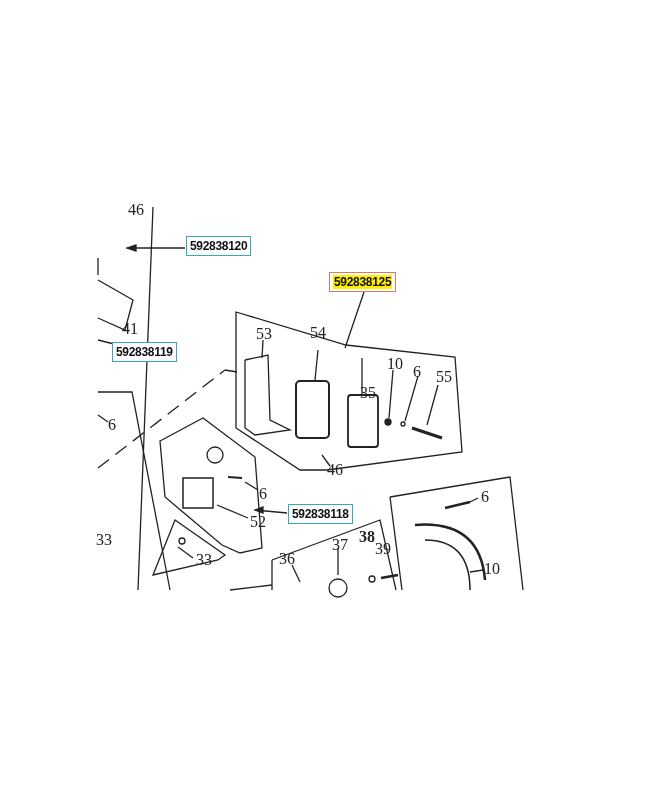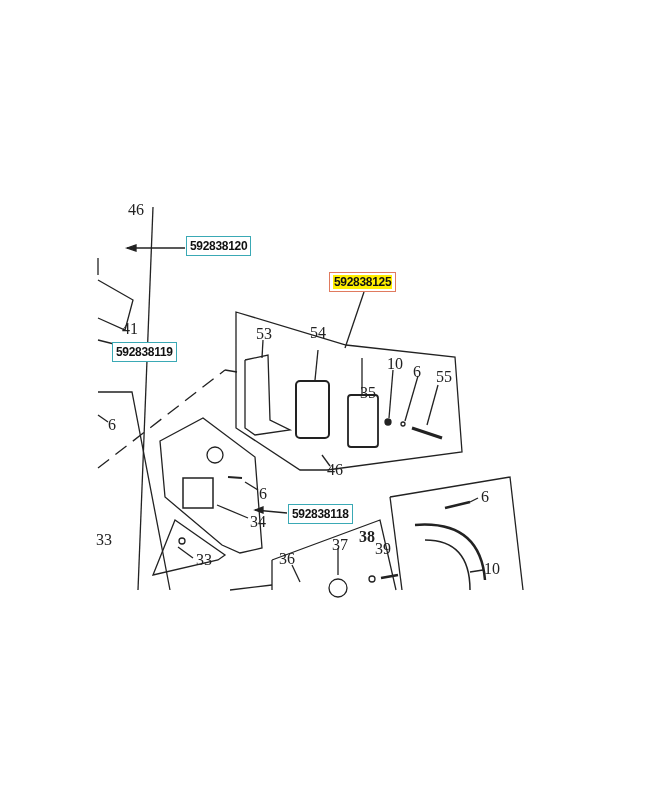--- a/index.html
+++ b/index.html
@@ -123,21 +123,21 @@
   <div class="num" style="left:122px; top:322px;text-align:center;">41</div>
   <div class="num" style="left:256px; top:327px;">53</div>
   <div class="num" style="left:310px; top:326px;">54</div>
   <div class="num" style="left:360px; top:346px;margin-top:40px;">35</div>
   <div class="num" style="left:387px; top:357px;">10</div>
   <div class="num" style="left:413px; top:365px;">6</div>
   <div class="num" style="left:436px; top:370px;">55</div>
   <div class="num" style="left:108px; top:418px;">6</div>
   <div class="num" style="left:327px; top:463px;">46</div>
   <div class="num" style="left:259px; top:487px;">6</div>
-  <div class="num" style="left:250px; top:515px;">34</div>
+  <div class="num" style="left:250px; top:515px;">52</div>
   <div class="num" style="left:96px; top:533px;">33</div>
   <div class="num" style="left:196px; top:553px;">33</div>
   <div class="num" style="left:279px; top:552px;">36</div>
   <div class="num" style="left:332px; top:538px;">37</div>
   <div class="num" style="left:359px; top:530px;font-weight:bold;">38</div>
   <div class="num" style="left:375px; top:542px;">39</div>
   <div class="num" style="left:481px; top:490px;">6</div>
   <div class="num" style="left:484px; top:562px;">10</div>
 </div>
 

